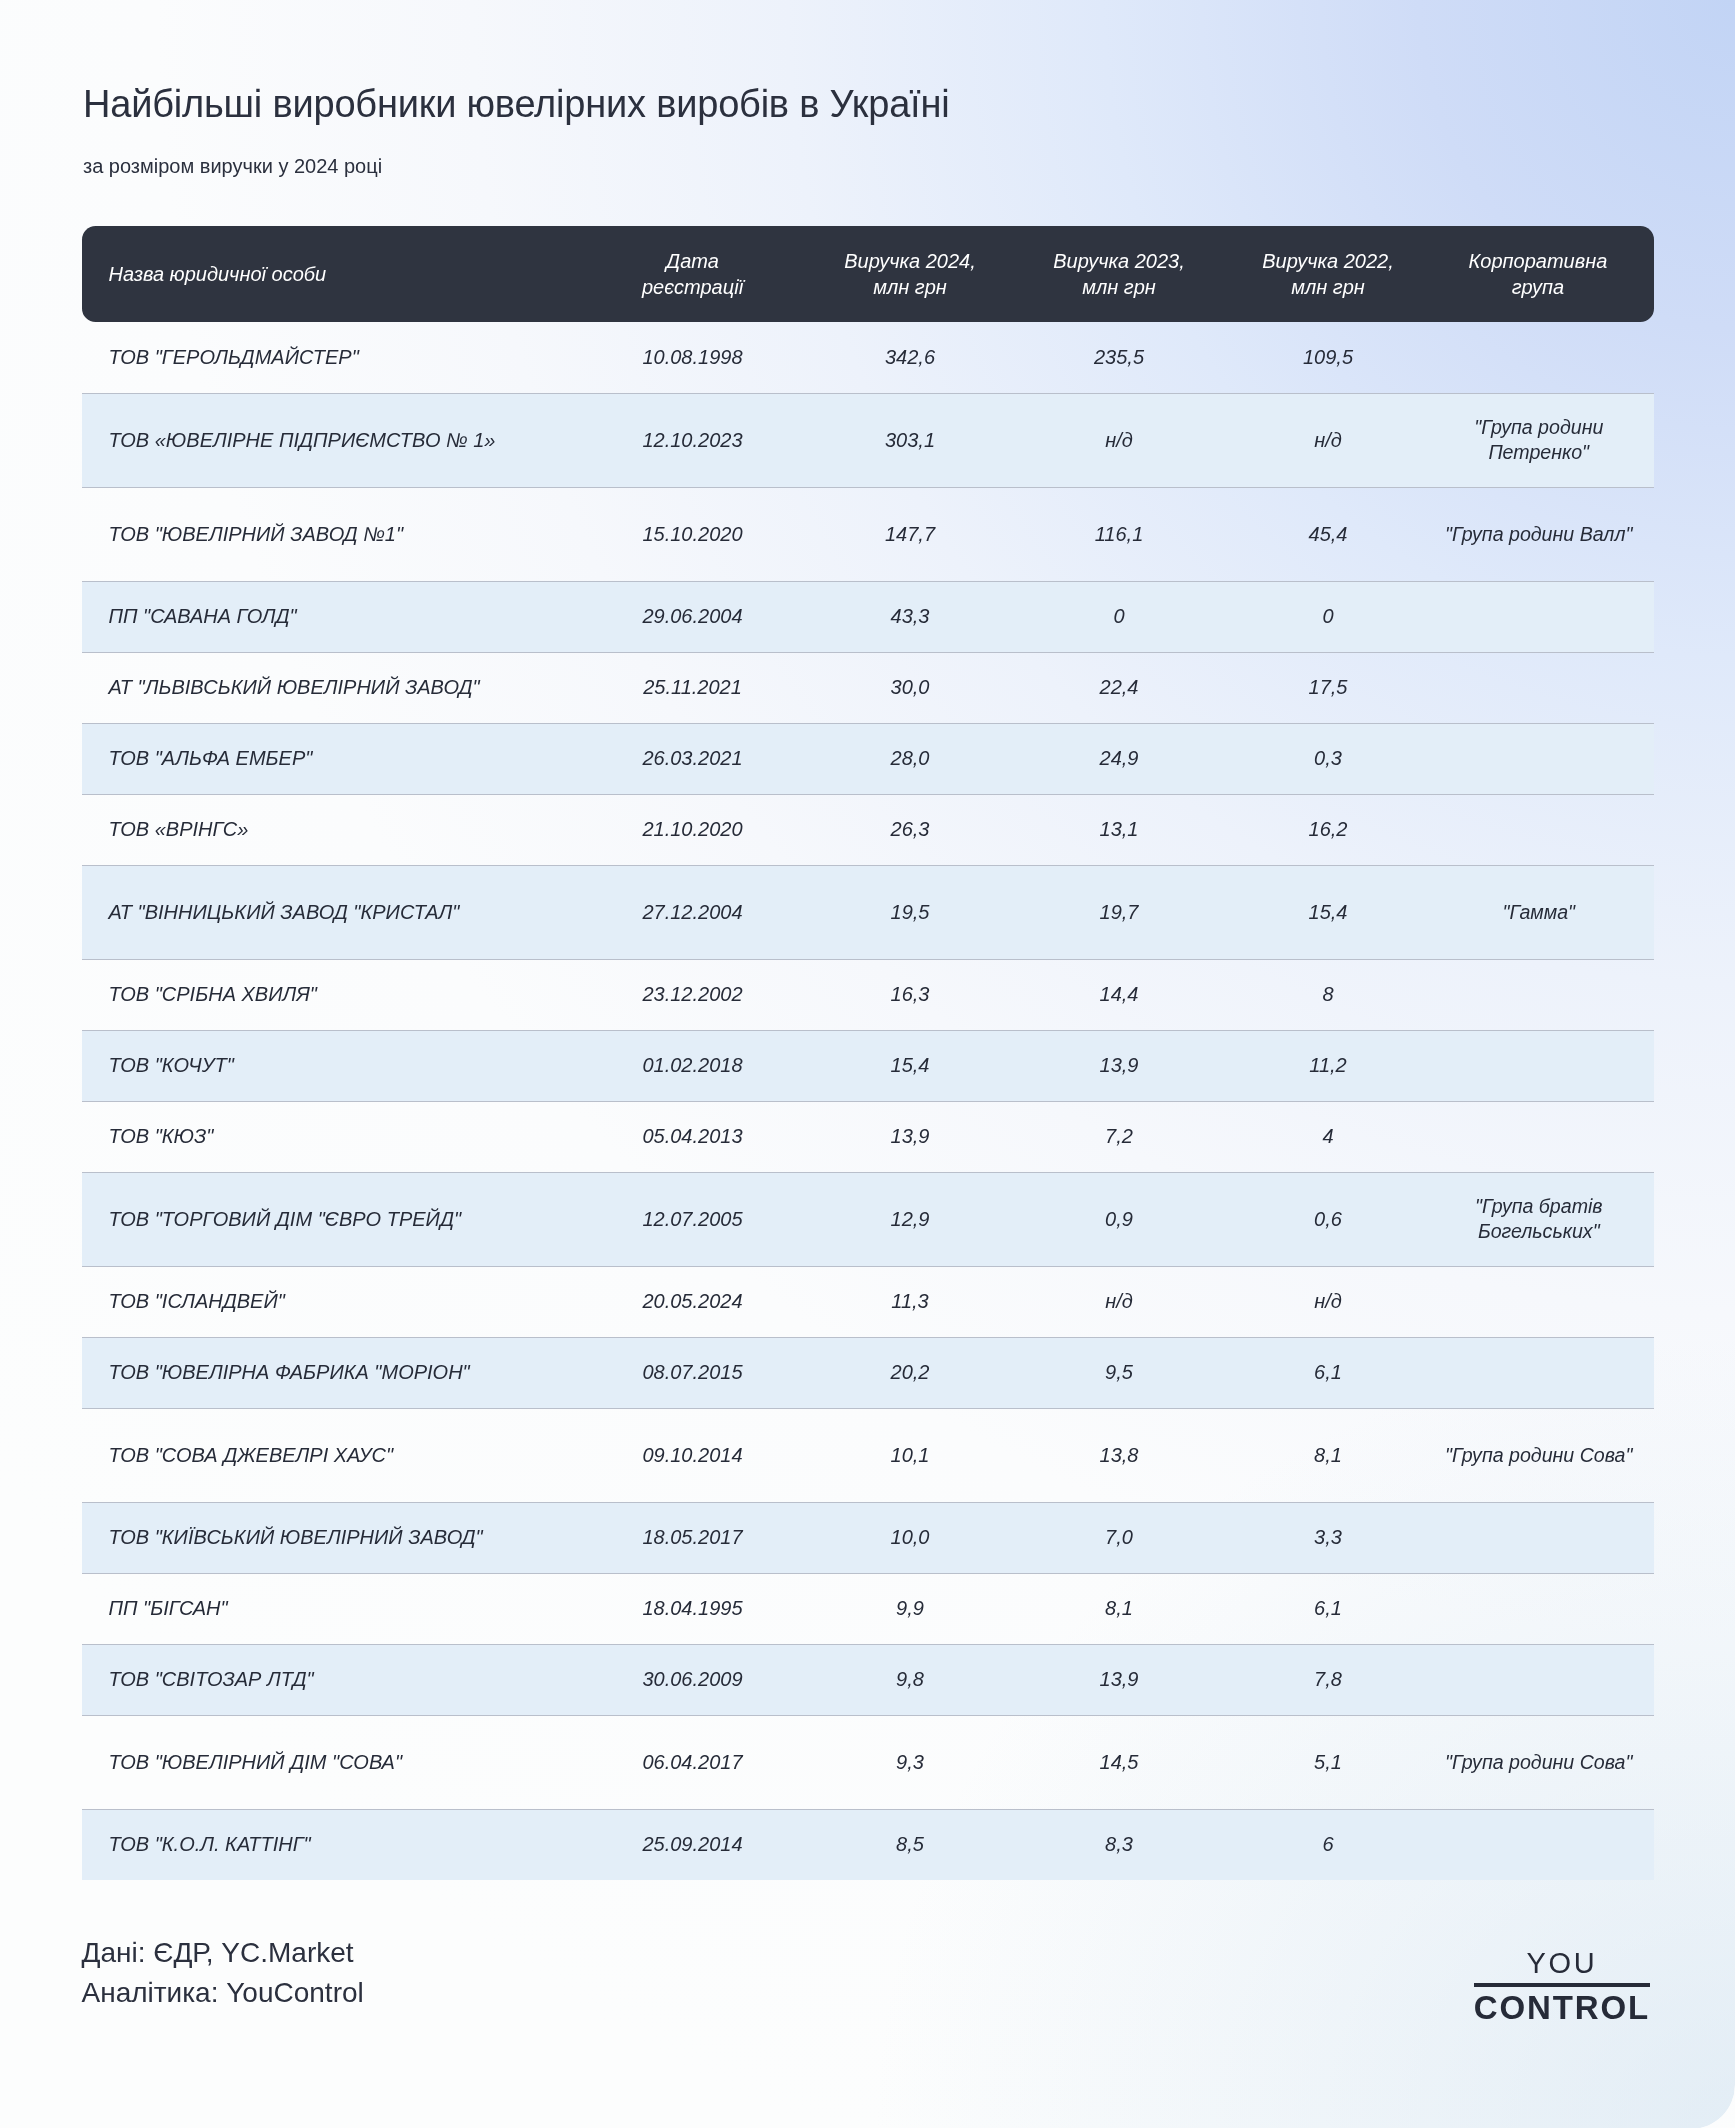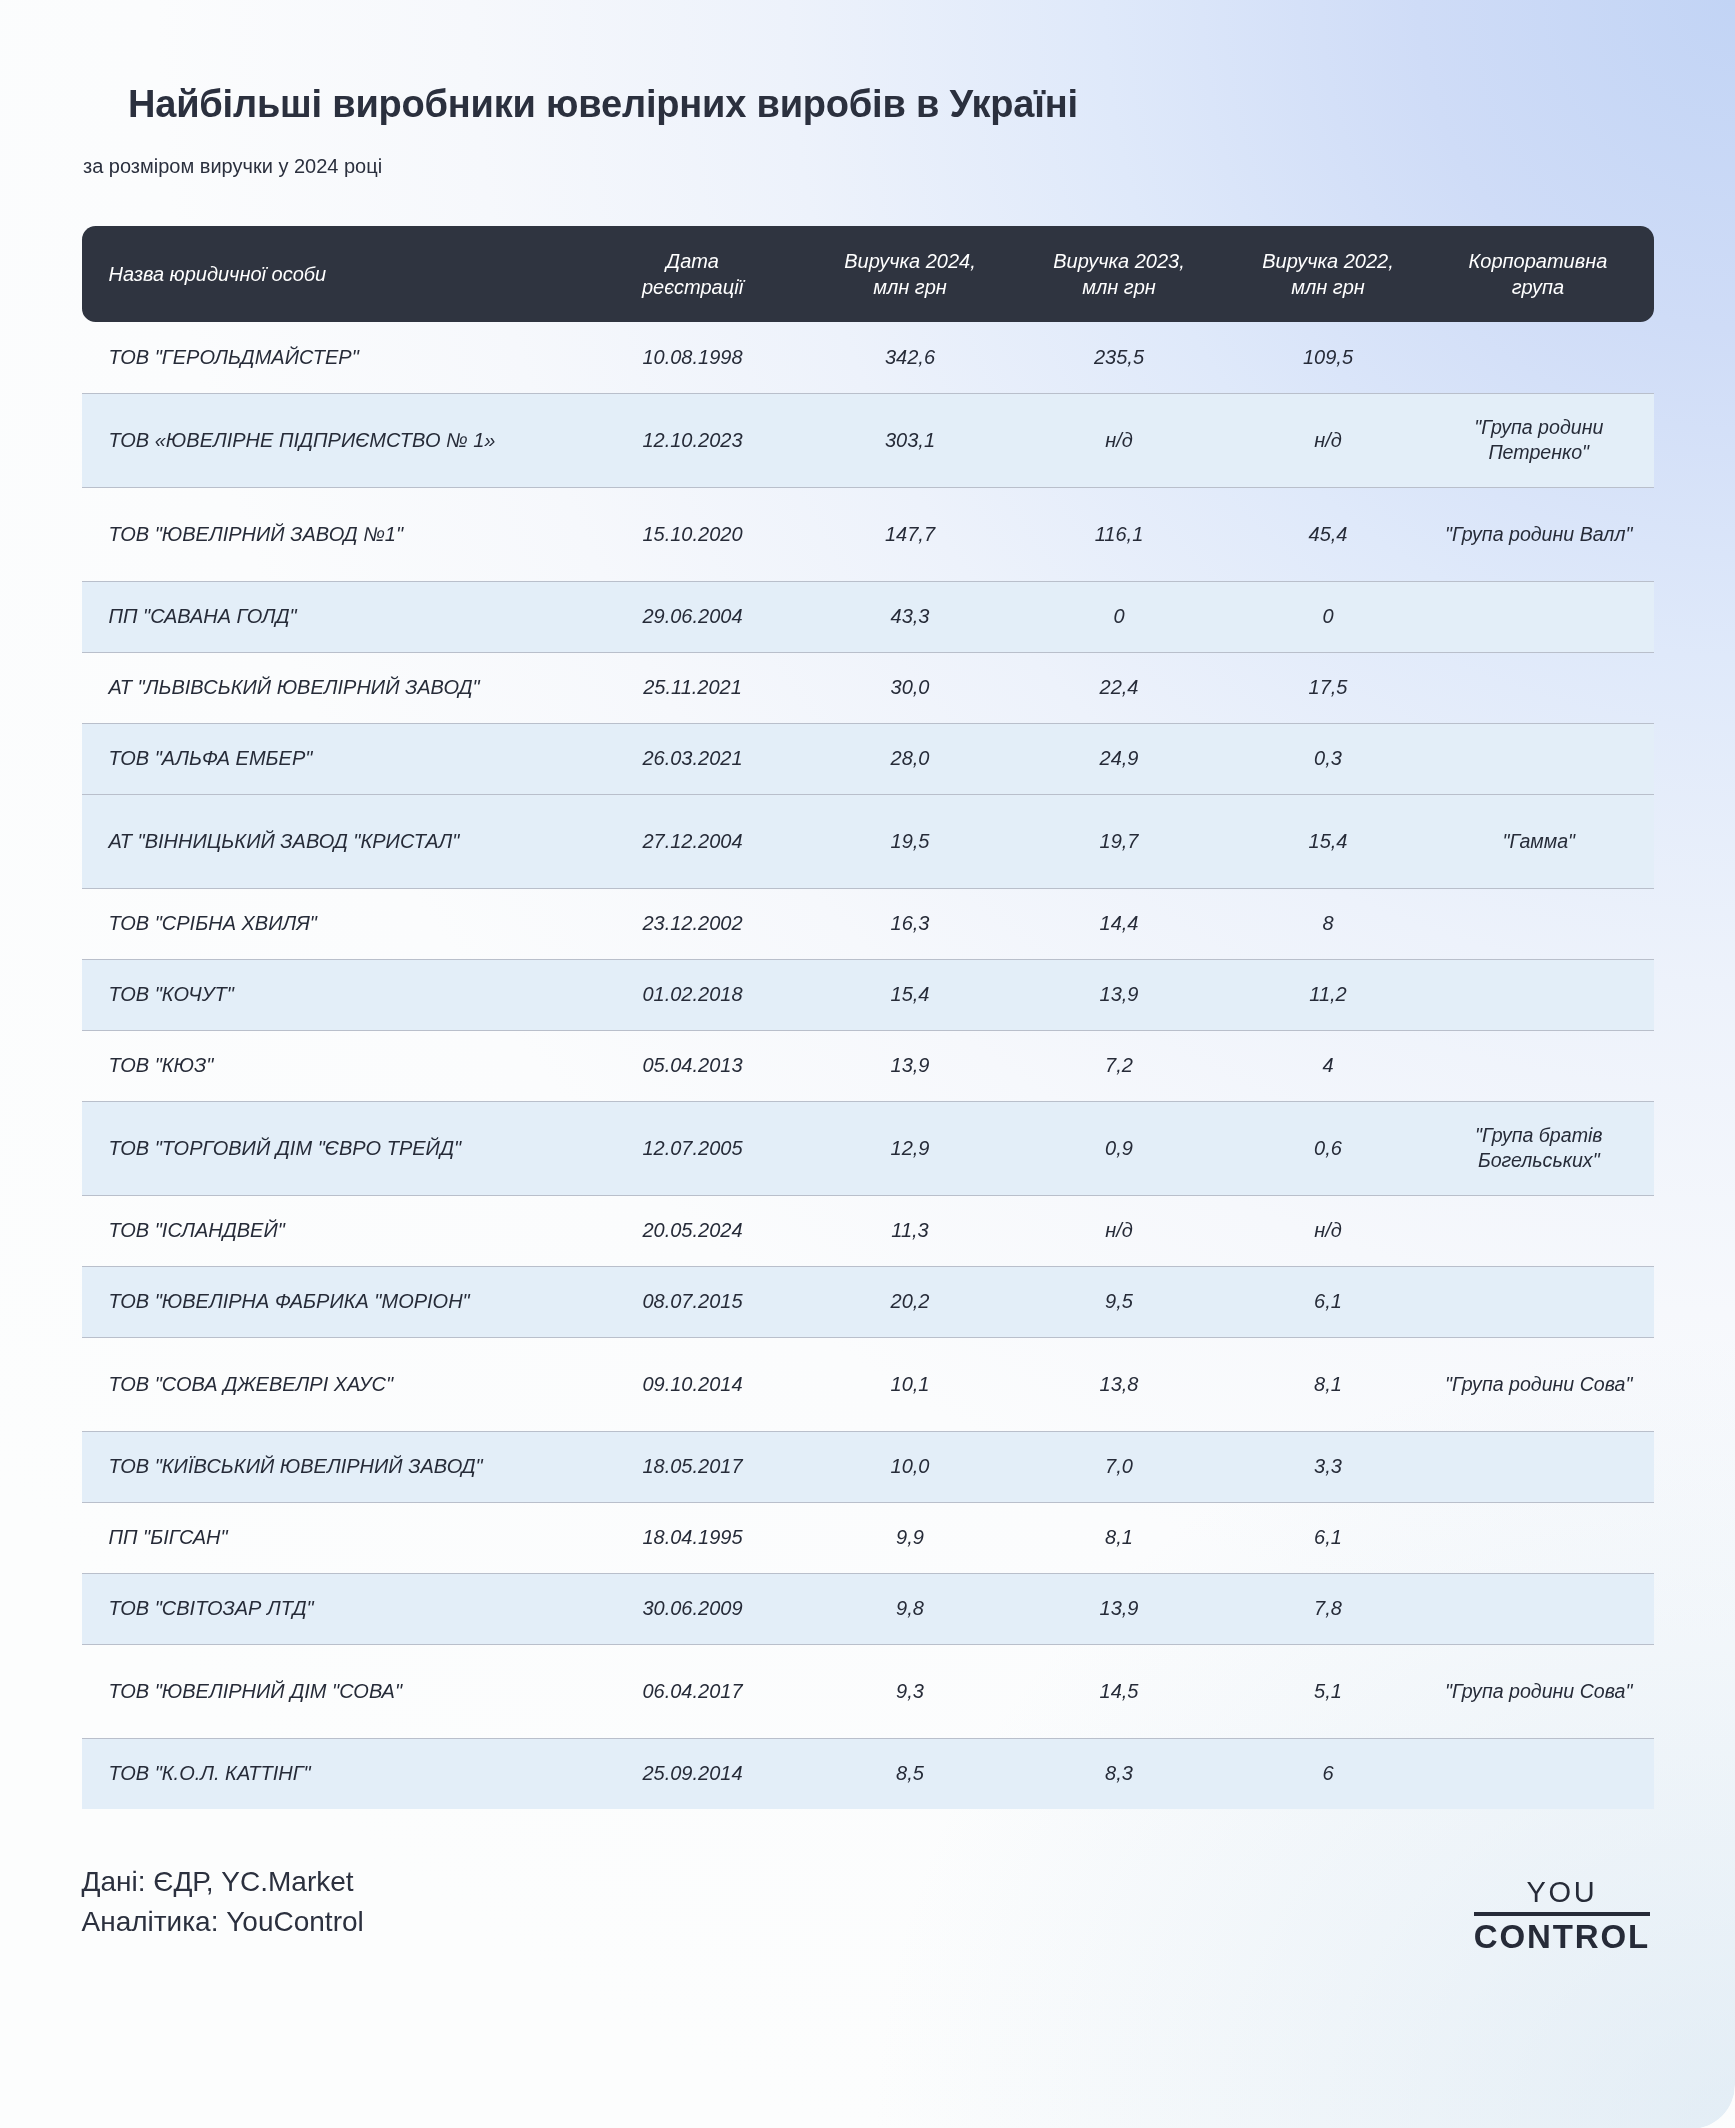--- a/index.html
+++ b/index.html
@@ -30,25 +30,24 @@
     pointer-events:none;
   }
 
   .page { position:relative; z-index:2; width:100%; height:100%; }
 
   
   .head { padding:83px 0 0 83px; }
 
   .title {
     font-size:38px;
-    font-weight:bold;
+    font-weight:normal;
     color:#2b303e;
     letter-spacing:-0.2px;
     line-height:1.12;
-    margin-left:45px;
   }
   .subtitle {
     margin-top:28px;
     font-size:20px;
     color:#2b303e;
     font-weight:normal;
     line-height:1.2;
   }
 
   
@@ -245,20 +244,28 @@
             <td class="c-grp"></td>
           </tr>
           <tr class="alt">
             <td class="c-name">ТОВ "АЛЬФА ЕМБЕР"</td>
             <td>26.03.2021</td>
             <td>28,0</td>
             <td>24,9</td>
             <td>0,3</td>
             <td class="c-grp"></td>
           </tr>
+          <tr>
+            <td class="c-name">ТОВ «ВРІНГС»</td>
+            <td>21.10.2020</td>
+            <td>26,3</td>
+            <td>13,1</td>
+            <td>16,2</td>
+            <td class="c-grp"></td>
+          </tr>
           <tr class="alt tall">
             <td class="c-name">АТ "ВІННИЦЬКИЙ ЗАВОД "КРИСТАЛ"</td>
             <td>27.12.2004</td>
             <td>19,5</td>
             <td>19,7</td>
             <td>15,4</td>
             <td class="c-grp">"Гамма"</td>
           </tr>
           <tr>
             <td class="c-name">ТОВ "СРІБНА ХВИЛЯ"</td>

